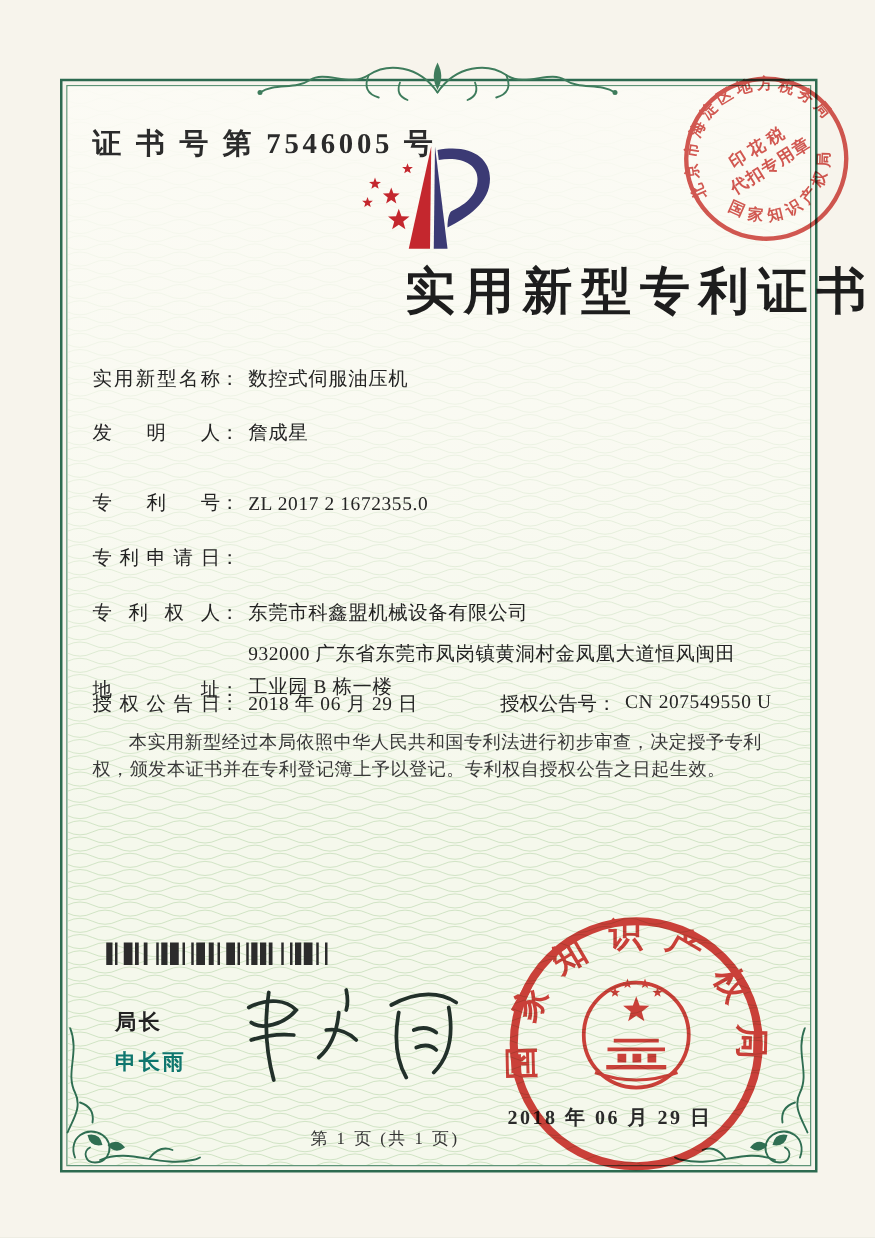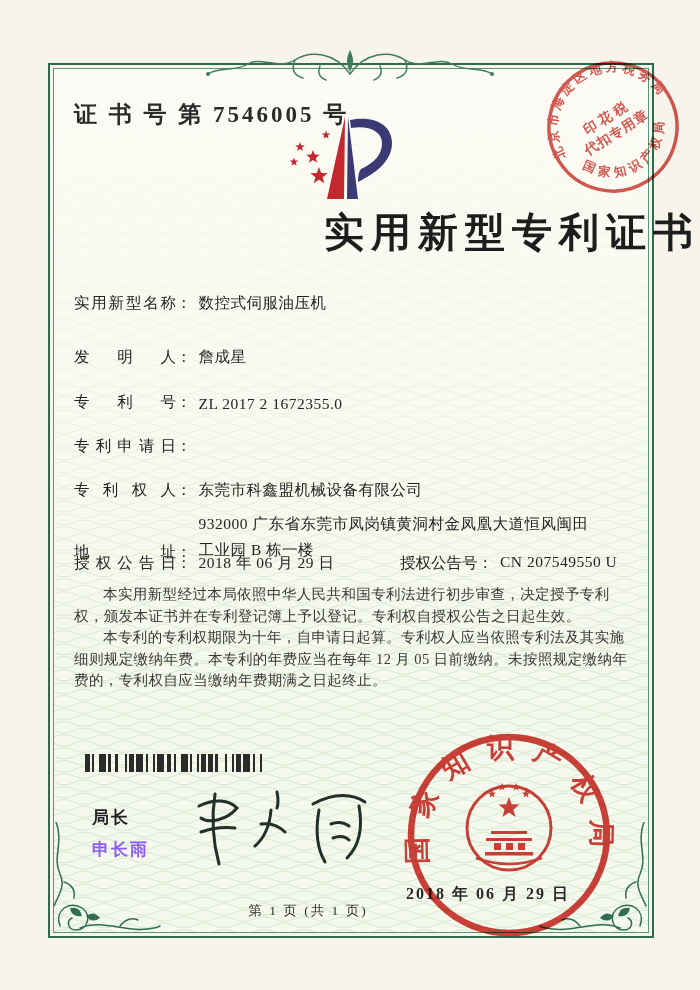--- a/index.html
+++ b/index.html
@@ -18,21 +18,21 @@
          letter-spacing:7px;color:#1d1d1d;z-index:4;}
   .frow{position:absolute;left:74px;display:flex;align-items:flex-end;font-size:15.5px;
         color:#242424;z-index:4;font-weight:500;}
   .flabel{width:102px;display:inline-block;text-align:justify;text-align-last:justify;}
   .fval{margin-left:7px;letter-spacing:.5px;}
   .addr-val span{display:block;line-height:26px;}
   .grant2{position:absolute;left:326px;top:0;display:flex;}
   .paras{left:74px;top:584px;width:556px;z-index:4;color:#383838;}
   .paras p{margin:0;font-size:14.5px;line-height:21.5px;text-indent:2em;letter-spacing:.4px;}
   .sig-title{left:92px;top:806px;font-size:17px;letter-spacing:2px;color:#222;z-index:5;font-weight:600;}
-  .sig-name{left:92px;top:838px;font-size:17px;letter-spacing:2px;color:#8b5cf6;z-index:5;font-weight:600;}
+  .sig-name{left:92px;top:838px;font-size:17px;letter-spacing:2px;color:#0f766e;z-index:5;font-weight:600;}
   .seal-date{left:406px;top:884px;font-size:16px;letter-spacing:2px;color:#2a2a2a;z-index:5;font-weight:600;}
   .footer{left:0;top:902px;width:616px;text-align:center;font-size:13.5px;letter-spacing:2px;
           color:#333;z-index:4;}
   
   .logo{left:270px;top:112px;z-index:4;}
   .barcode{left:85px;top:754px;width:182px;height:18px;z-index:4;font-size:0;}
   .barcode i{display:inline-block;height:18px;}
   .signature-svg{left:185px;top:780px;z-index:5;}
   .seal-svg{left:402px;top:728px;z-index:6;mix-blend-mode:multiply;opacity:.92;}
   .stamp-svg{left:536px;top:50px;z-index:7;mix-blend-mode:multiply;opacity:.88;}
@@ -233,21 +233,21 @@
       </g>
   </svg>
 
   <div class="abs title">实用新型专利证书</div>
 
   <div class="frow" style="top:293px">
     <span class="flabel">实用新型名称</span>
       <span class="colon">：</span>
     <span class="fval">数控式伺服油压机</span>
   </div>
-  <div class="frow" style="top:347px">
+  <div class="frow" style="top:336px">
     <span class="flabel">发明人</span>
       <span class="colon">：</span>
     <span class="fval">詹成星</span>
   </div>
   <div class="frow" style="top:392px">
     <span class="flabel">专利号</span>
       <span class="colon">：</span>
     <span class="fval">ZL 2017 2 1672355.0</span>
   </div>
   <div class="frow" style="top:436px">
@@ -273,21 +273,20 @@
     <span class="fval">2018 年 06 月 29 日</span>
     <span class="grant2">
       <span>授权公告号</span>
         <span class="colon">：</span>
       <span class="fval">CN 207549550 U</span>
     </span>
   </div>
 
   <div class="abs paras">
     <p>本实用新型经过本局依照中华人民共和国专利法进行初步审查，决定授予专利权，颁发本证书并在专利登记簿上予以登记。专利权自授权公告之日起生效。</p>
-    <p>本专利的专利权期限为十年，自申请日起算。专利权人应当依照专利法及其实施细则规定缴纳年费。本专利的年费应当在每年 12 月 05 日前缴纳。未按照规定缴纳年费的，专利权自应当缴纳年费期满之日起终止。</p>
   </div>
 
   <div class="abs barcode" id="barcode"><i style="width: 4.66667px; background: rgb(43, 43, 43);"></i><i style="width: 2.33333px; background: transparent;"></i><i style="width: 2.33333px; background: rgb(43, 43, 43);"></i><i style="width: 4.66667px; background: transparent;"></i><i style="width: 7px; background: rgb(43, 43, 43);"></i><i style="width: 2.33333px; background: transparent;"></i><i style="width: 2.33333px; background: rgb(43, 43, 43);"></i><i style="width: 4.66667px; background: transparent;"></i><i style="width: 2.33333px; background: rgb(43, 43, 43);"></i><i style="width: 7px; background: transparent;"></i><i style="width: 2.33333px; background: rgb(43, 43, 43);"></i><i style="width: 2.33333px; background: transparent;"></i><i style="width: 4.66667px; background: rgb(43, 43, 43);"></i><i style="width: 2.33333px; background: transparent;"></i><i style="width: 7px; background: rgb(43, 43, 43);"></i><i style="width: 2.33333px; background: transparent;"></i><i style="width: 2.33333px; background: rgb(43, 43, 43);"></i><i style="width: 4.66667px; background: transparent;"></i><i style="width: 2.33333px; background: rgb(43, 43, 43);"></i><i style="width: 2.33333px; background: transparent;"></i><i style="width: 7px; background: rgb(43, 43, 43);"></i><i style="width: 2.33333px; background: transparent;"></i><i style="width: 4.66667px; background: rgb(43, 43, 43);"></i><i style="width: 2.33333px; background: transparent;"></i><i style="width: 2.33333px; background: rgb(43, 43, 43);"></i><i style="width: 4.66667px; background: transparent;"></i><i style="width: 7px; background: rgb(43, 43, 43);"></i><i style="width: 2.33333px; background: transparent;"></i><i style="width: 2.33333px; background: rgb(43, 43, 43);"></i><i style="width: 4.66667px; background: transparent;"></i><i style="width: 2.33333px; background: rgb(43, 43, 43);"></i><i style="width: 2.33333px; background: transparent;"></i><i style="width: 4.66667px; background: rgb(43, 43, 43);"></i><i style="width: 2.33333px; background: transparent;"></i><i style="width: 4.66667px; background: rgb(43, 43, 43);"></i><i style="width: 2.33333px; background: transparent;"></i><i style="width: 2.33333px; background: rgb(43, 43, 43);"></i><i style="width: 7px; background: transparent;"></i><i style="width: 2.33333px; background: rgb(43, 43, 43);"></i><i style="width: 4.66667px; background: transparent;"></i><i style="width: 2.33333px; background: rgb(43, 43, 43);"></i><i style="width: 2.33333px; background: transparent;"></i><i style="width: 4.66667px; background: rgb(43, 43, 43);"></i><i style="width: 2.33333px; background: transparent;"></i><i style="width: 7px; background: rgb(43, 43, 43);"></i><i style="width: 2.33333px; background: transparent;"></i><i style="width: 2.33333px; background: rgb(43, 43, 43);"></i><i style="width: 4.66667px; background: transparent;"></i><i style="width: 2.33333px; background: rgb(43, 43, 43);"></i><i style="width: 4.66667px; background: transparent;"></i></div>
 
   <div class="abs sig-title">局长</div>
   <div class="abs sig-name">申长雨</div>
   <svg class="abs signature-svg" width="200" height="92" viewBox="0 0 200 92" fill="none" stroke="#22302a" stroke-width="3" stroke-linecap="round">
     <path d="M30,14 C26,40 28,62 34,84"></path>
     <path d="M14,26 C30,18 44,20 52,28 C42,40 24,44 16,38"></path>
     <path d="M16,52 C28,48 40,47 50,48"></path>

